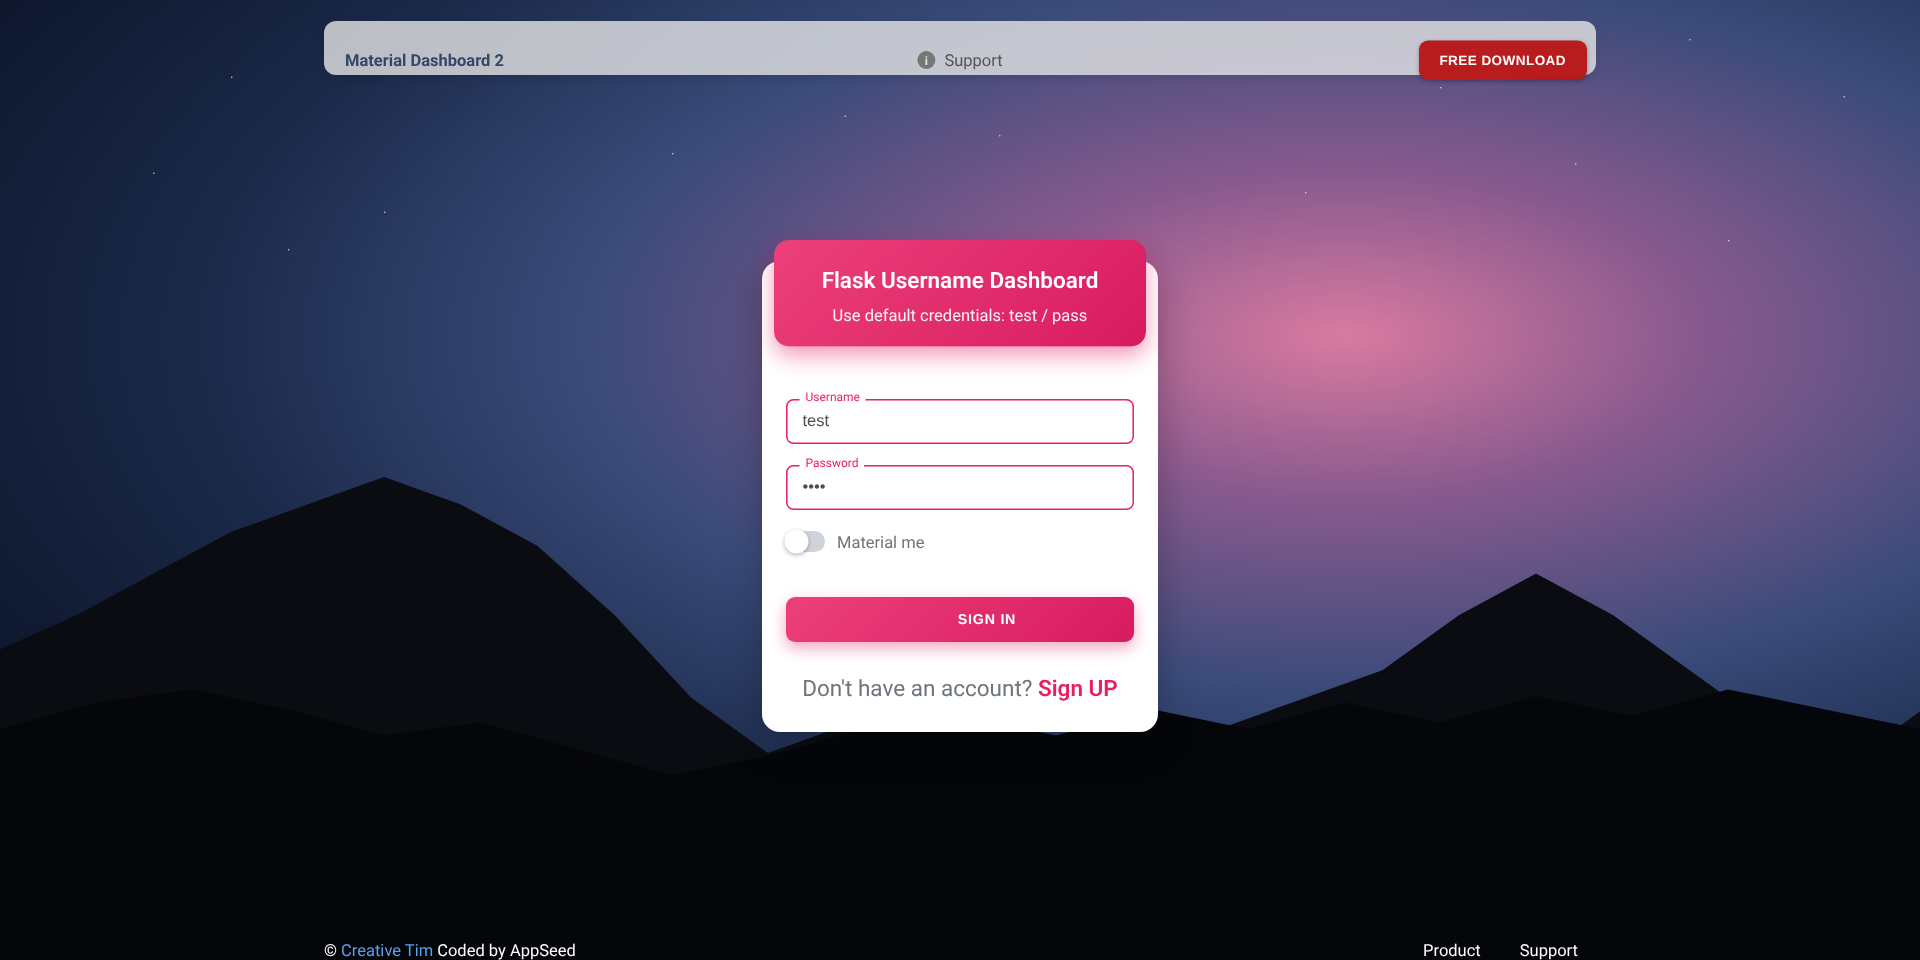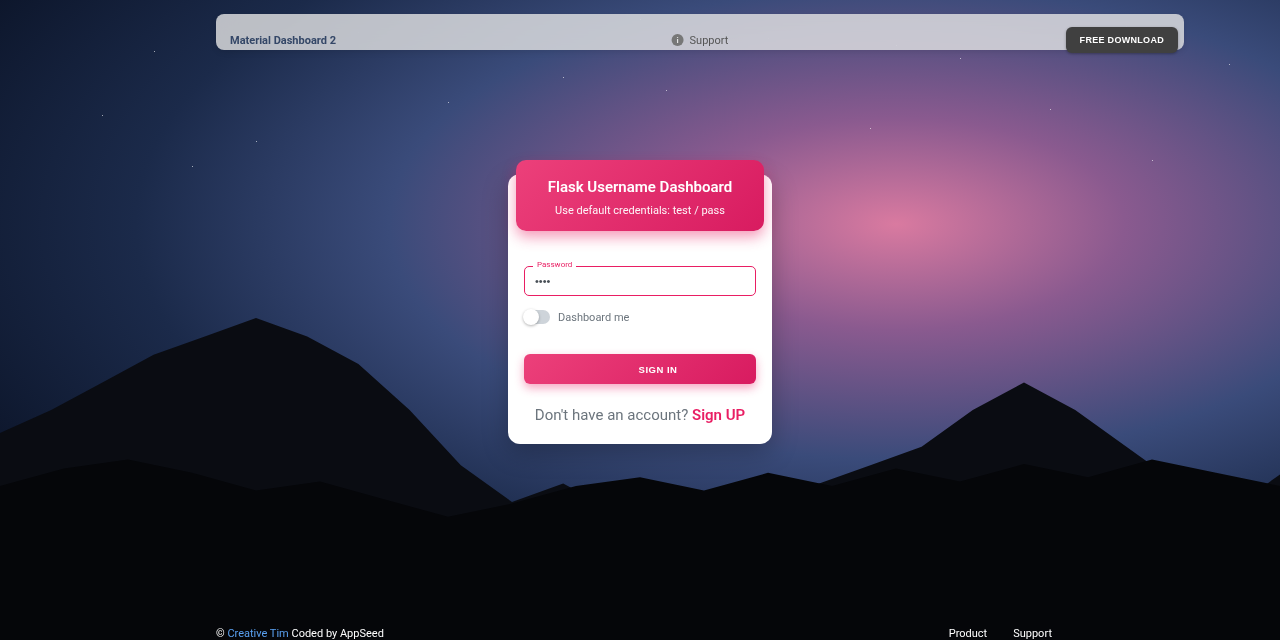--- a/index.html
+++ b/index.html
@@ -19,34 +19,34 @@
     position: absolute; bottom: 0; left: 0; width: 100%; height: 220px;
     background: #050609;
     clip-path: polygon(0% 30%, 5% 22%, 10% 18%, 15% 24%, 20% 32%, 25% 28%, 30% 36%, 35% 44%, 40% 38%, 45% 30%, 50% 26%, 55% 32%, 60% 24%, 65% 30%, 70% 22%, 75% 28%, 80% 20%, 85% 26%, 90% 18%, 95% 24%, 100% 30%, 100% 100%, 0% 100%);
   }
   
   .stars { position:absolute; inset:0; pointer-events:none; }
   .stars span { position:absolute; width:1px; height:1px; background:#fff; border-radius:50%; opacity:.8; }
 
   
   .navbar {
-    position: absolute; top: 14px; left: 216px; width: 968px; height: 36px;
+    position: absolute; top: 14px; left: 216px; width: 848px; height: 36px;
     background: #e5e5e5cc;
     backdrop-filter: blur(10px);
     border-radius: 8px;
     display: flex; align-items: center; justify-content: space-between;
     padding: 16px 6px 0 14px;
     box-shadow: 0 2px 6px rgba(0,0,0,.1);
   }
   .nav-left { font-size: 11px; font-weight: 700; color: #344767; }
   .nav-center { display:flex; align-items:center; gap:6px; font-size:11px; color:#555; position:absolute; left:50%; transform:translateX(-50%); cursor:pointer; }
   .nav-center .icon { width:12px; height:12px; border-radius:50%; background:#777; color:#e5e5e5; display:flex; align-items:center; justify-content:center; font-size:8px; font-weight:700; }
   .nav-right-btn {
     font-size: 9px; font-weight:700; letter-spacing:.3px; color:#fff;
-    background:#404040; border:none; padding:8px 14px; border-radius:6px; cursor:pointer;
+    background:#b91c1c; border:none; padding:8px 14px; border-radius:6px; cursor:pointer;
     box-shadow: 0 1px 3px rgba(0,0,0,.3);
   }
 
   
   .card-wrap { position:absolute; top:174px; left:50%; transform:translateX(-50%); width:264px; }
   .card-header {
     position:absolute; top:-14px; left:8px; right:8px;
     background: linear-gradient(135deg,#ec407a,#d81b60);
     border-radius:10px;
     color:#fff; text-align:center;
@@ -136,26 +136,30 @@
   <button class="nav-right-btn">FREE DOWNLOAD</button>
 </nav>
 
 <div class="card-wrap">
   <div class="card-header">
     <h3>Flask Username Dashboard</h3>
     <p>Use default credentials: test / pass</p>
   </div>
   <div class="card-body">
     <div class="field">
+      <label>Username</label>
+      <input type="text" value="test" style="">
+    </div>
+    <div class="field">
       <label>Password</label>
       <input type="password" value="pass" style="">
     </div>
     <div class="remember-row">
       <div class="switch"></div>
-      <span>Dashboard me</span>
+      <span>Material me</span>
     </div>
     <button class="signin-btn">SIGN IN</button>
     <p class="signup-line">
       <span>Don't have an account? </span><a>Sign UP</a>
     </p>
   </div>
 </div>
 
 <footer class="footer">
   <div class="footer-left">

